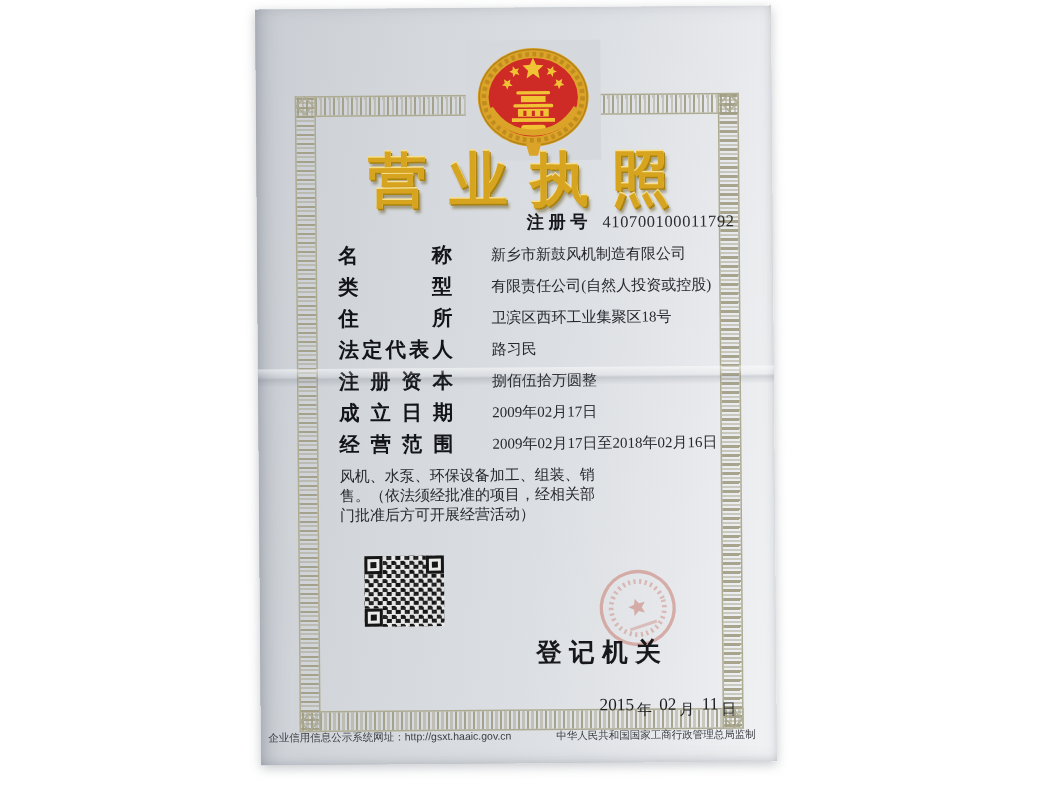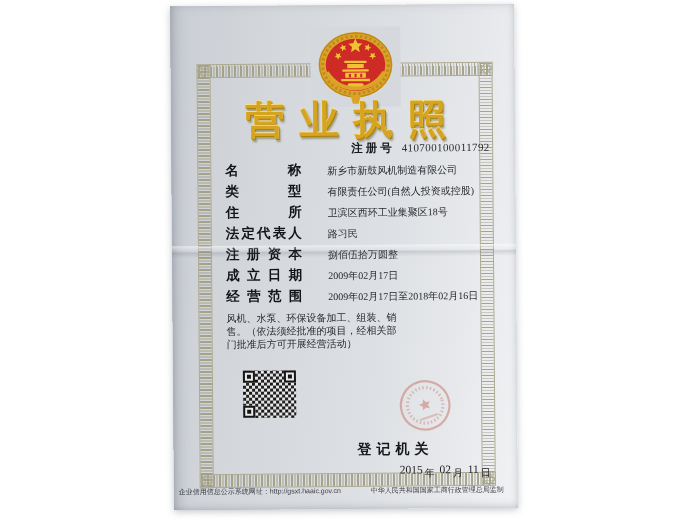--- a/index.html
+++ b/index.html
@@ -52,21 +52,21 @@
   
   .qr{position:absolute;left:70px;top:365px;width:53px;height:47px;
       background:repeating-conic-gradient(rgba(22,22,22,.92) 0% 25%,rgba(235,235,235,.95) 0% 50%) 0 0/6px 6px,
                  repeating-conic-gradient(#1a1a1a 0% 25%,#e9e9e9 0% 50%) 2px 3px/9px 9px;}
   .qf{position:absolute;width:12px;height:12px;border:2.5px solid #161616;background:#eaeaea;box-sizing:border-box;}
   .qf::after{content:"";position:absolute;inset:2px;background:#161616;}
   .qf1{left:0;top:0}.qf2{right:0;top:0}.qf3{left:0;bottom:0}
   
   .seal{position:absolute;left:224px;top:372px;width:56px;height:58px;opacity:.55;transform:rotate(-18deg);}
   
-  .issuer{position:absolute;left:184px;top:436px;font-weight:bold;font-size:14px;
+  .issuer{position:absolute;left:184px;top:419px;font-weight:bold;font-size:17px;
           letter-spacing:5px;color:#17181c;}
   .idate{position:absolute;left:224px;top:462px;font-size:10px;color:#1c1d22;white-space:nowrap;}
   .dnum{font-family:"Liberation Serif",serif;font-size:11.5px;position:relative;top:-3px;padding:0 2px;}
   
   .footer{position:absolute;left:5px;right:14px;top:481px;display:flex;justify-content:space-between;
           font-size:7px;color:#3a3c43;}
 </style>
 </head>
 <body>
 

